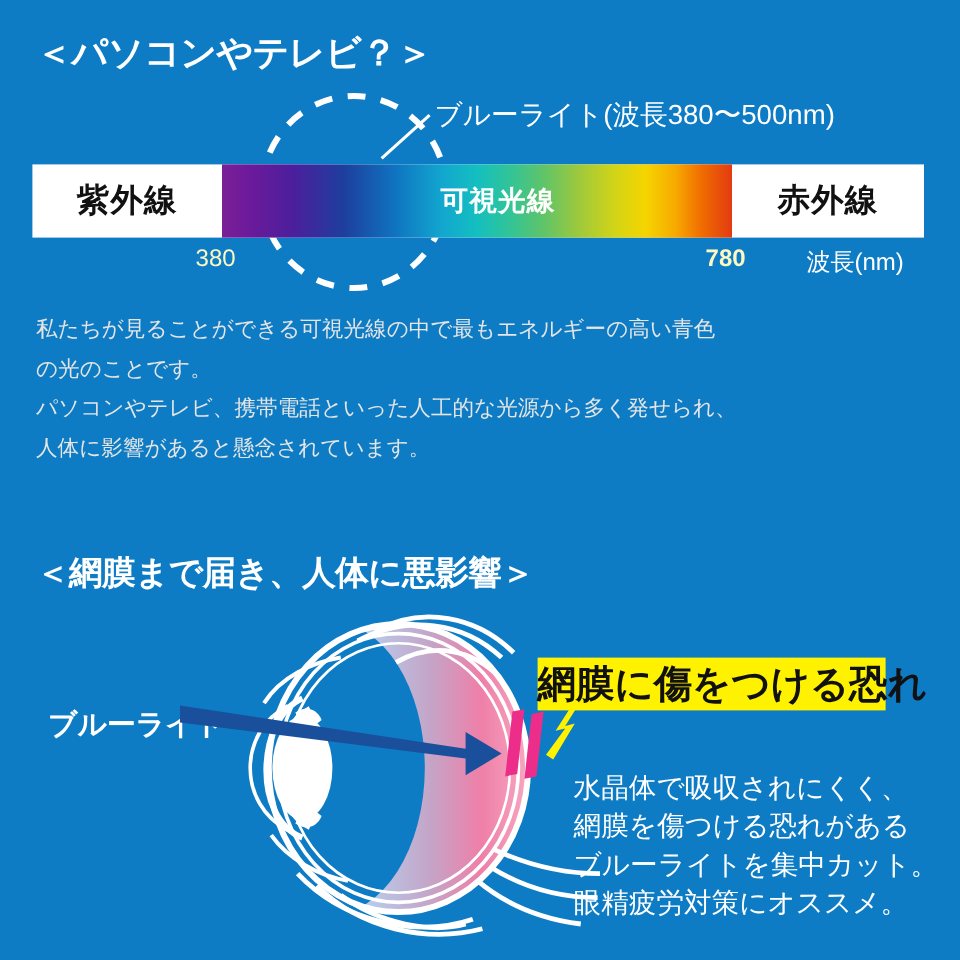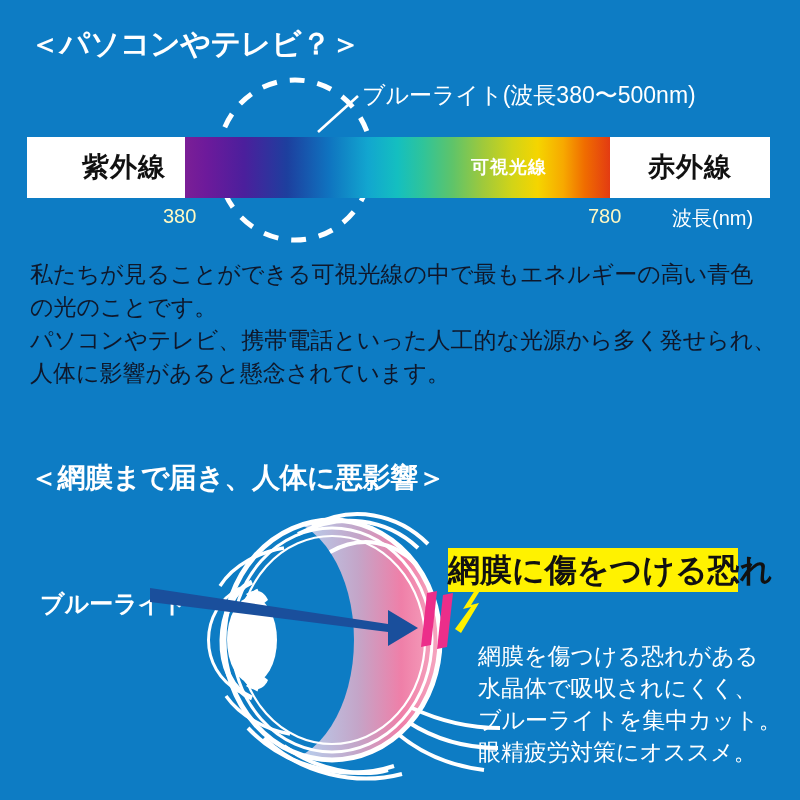--- a/index.html
+++ b/index.html
@@ -64,70 +64,70 @@
     position: absolute;
     top: 0;
     height: 61px;
     line-height: 61px;
     color: #111111;
     font-size: 27px;
     font-weight: bold;
     letter-spacing: 1px;
     text-align: center;
   }
-  #label-uv      { left: 0px;   width: 158px; padding-left: 18px; }
+  #label-uv      { left: 0px;   width: 158px; }
   #label-ir      { left: 583px; width: 160px; text-align: center; }
   #label-visible {
     position: absolute;
     left: 340px;
     top: 0;
     width: 180px;
     height: 61px;
     line-height: 61px;
-    text-align: right;
-    color: #ffffff;
-    font-size: 18px;
+    text-align: left;
+    color: #ffffff;
+    font-size: 23px;
     font-weight: bold;
     letter-spacing: 1px;
   }
 
   
   #blue-range-label {
     position: absolute;
     left: 362px;
     top: 80px;
     color: #ffffff;
     font-size: 23px;
     white-space: nowrap;
   }
   .tick-label {
     position: absolute;
     color: #fef9c3;
     font-size: 20px;
     white-space: nowrap;
   }
   #tick-380 { left: 163px; top: 205px; }
-  #tick-780 { left: 588px; top: 205px; }
+  #tick-780 { left: 588px; top: 205px; font-weight: bold; }
   #axis-unit-label {
     position: absolute;
     left: 672px;
     top: 205px;
     color: #ffffff;
     font-size: 20px;
     white-space: nowrap;
   }
 
   
   #intro-text {
     position: absolute;
     left: 30px;
     top: 258px;
     width: 740px;
-    color: #0f172a;
-    font-size: 23px;
+    color: #e5e5e5;
+    font-size: 18px;
     line-height: 33px;
     letter-spacing: 0px;
   }
   #intro-text div { white-space: nowrap; }
 
   
   #eye-svg {
     position: absolute;
     left: 180px;
     top: 490px;
@@ -292,19 +292,19 @@
     <g fill="#ec2e8a">
       <polygon points="12,8 22,6 16,60 6,62"></polygon>
       <polygon points="28,10 38,8 32,62 22,64"></polygon>
     </g>
     <polygon points="40,44 56,22 48,24 62,2 66,4 56,20 64,18 46,48" fill="#fff200"></polygon>
   </svg>
 
   <div id="callout-box">網膜に傷をつける恐れ</div>
 
   <div id="eye-desc-text">
+    <div>水晶体で吸収されにくく、</div>
     <div>網膜を傷つける恐れがある</div>
-    <div>水晶体で吸収されにくく、</div>
     <div>ブルーライトを集中カット。</div>
     <div>眼精疲労対策にオススメ。</div>
   </div>
 
 </div>
 
 </body></html>

